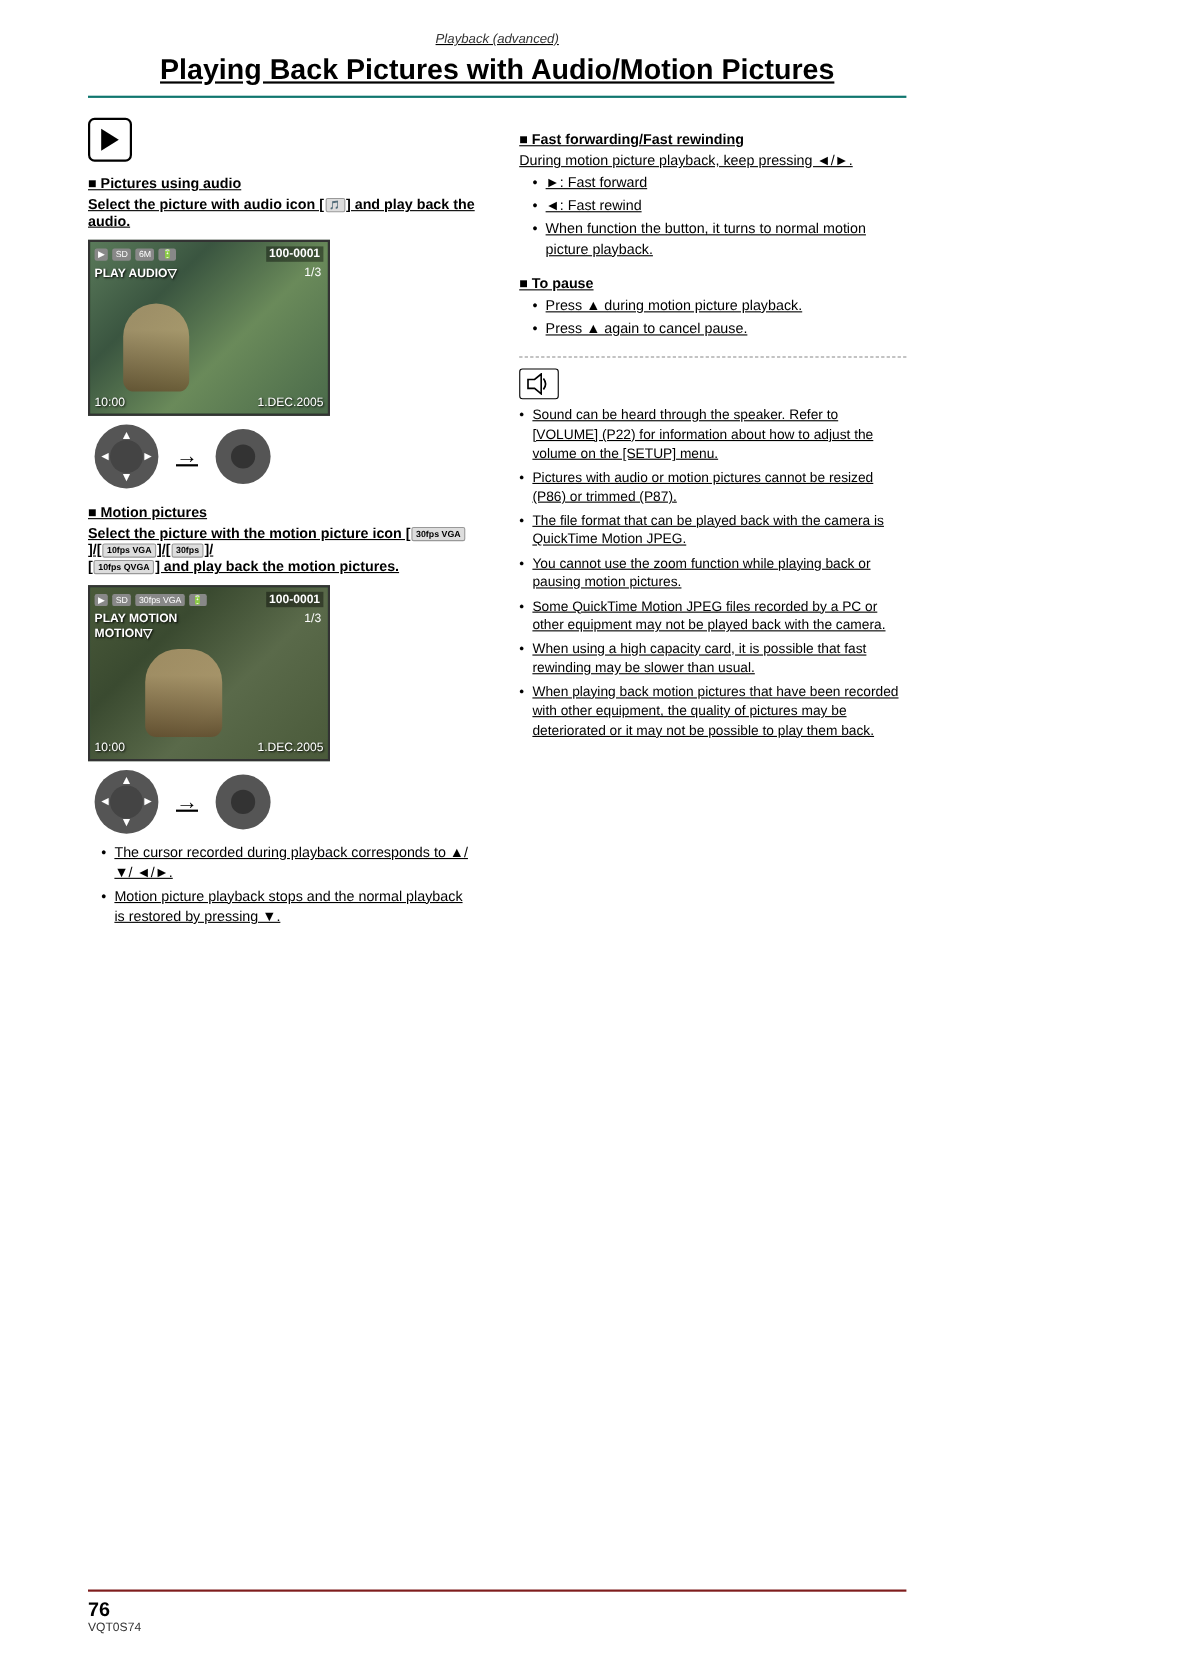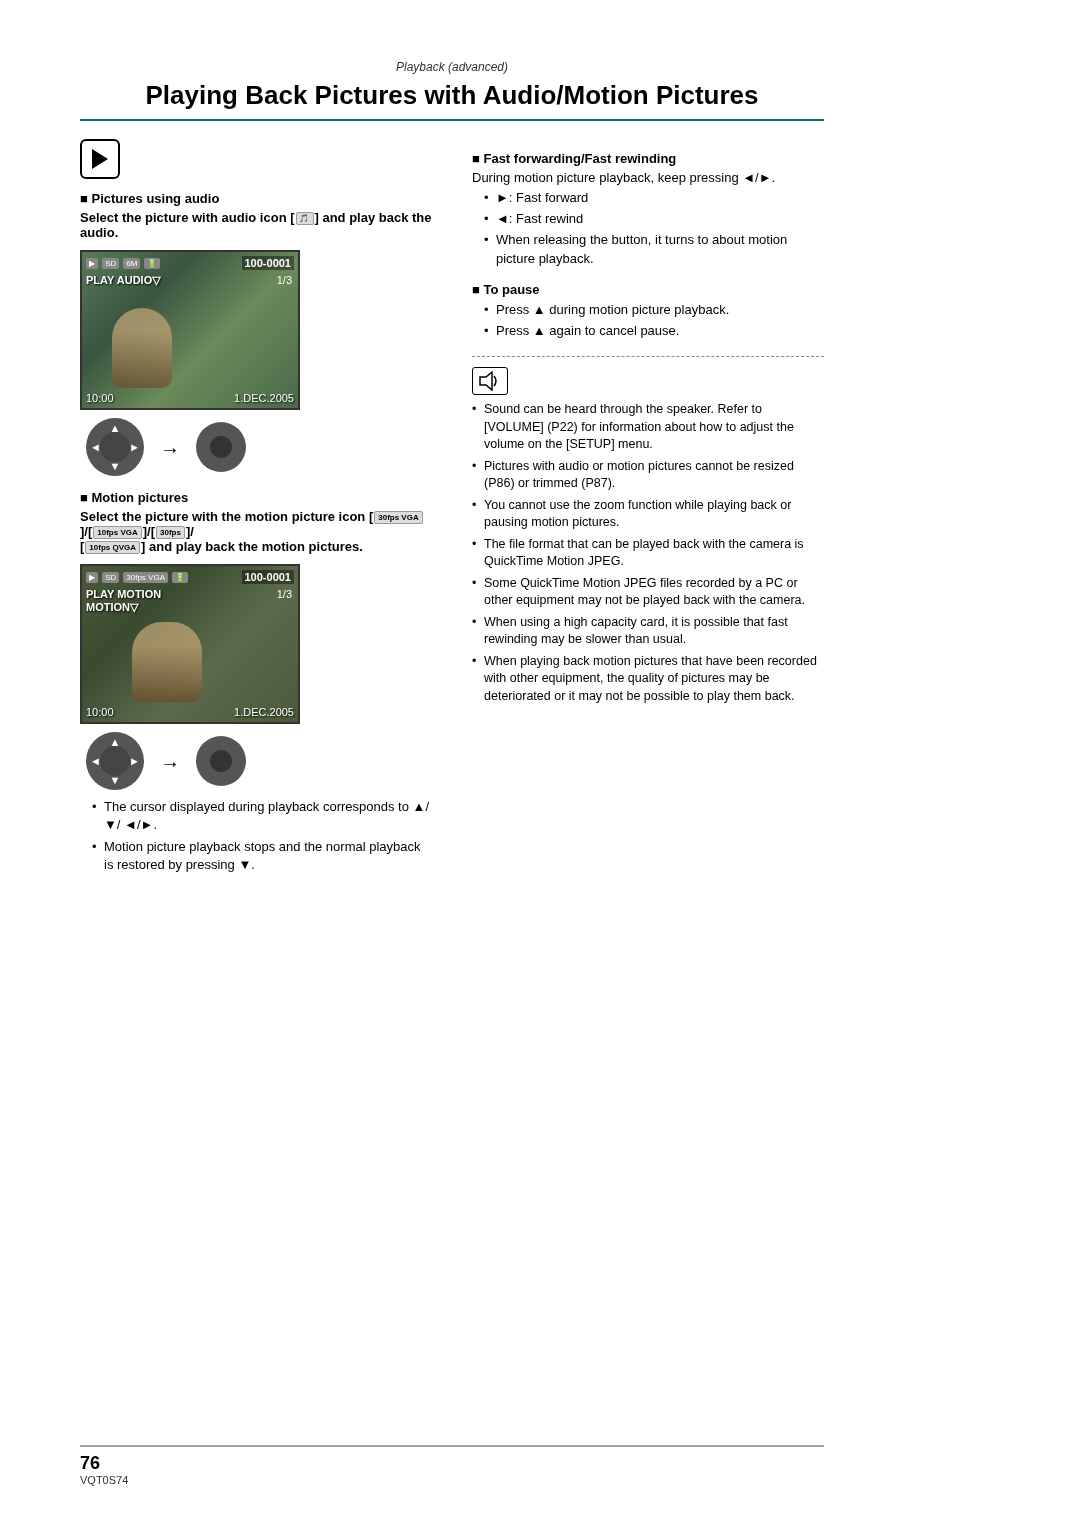--- a/index.html
+++ b/index.html
@@ -9,22 +9,23 @@
       font-size: 13px;
       color: #000;
       width: 1080px;
       min-height: 1526px;
       padding: 0;
     }
     .page {
       width: 904px;
       min-height: 1526px;
       background: #fff;
-      padding: 60px 80px 60px 80px;
-      position: relative;
+      padding: 28px 80px 60px 80px;
+      position: relative;
+      text-decoration: underline;
     }
     .page-subtitle {
       text-align: center;
       font-style: italic;
       font-size: 12px;
       color: #333;
       margin-bottom: 6px;
     }
     .page-title {
       font-size: 26px;
@@ -227,21 +228,21 @@
       vertical-align: middle;
       margin: 0 1px;
       font-weight: bold;
       white-space: nowrap;
     }
     .page-footer {
       position: absolute;
       bottom: 40px;
       left: 80px;
       right: 80px;
-      border-top: 2px solid #a3a3a3;
+      border-top: 2px solid #7f1d1d;
       padding-top: 6px;
       display: flex;
       justify-content: space-between;
       align-items: flex-start;
     }
     .page-number {
       font-size: 18px;
       font-weight: bold;
     }
     .model-number {
@@ -398,36 +399,36 @@
           </div>
           <span class="arrow-right">→</span>
           <div class="small-ctrl">
             <div class="small-ctrl-inner"></div>
           </div>
         </div>
       </div>
 
       <div style="margin-top: 8px;">
         <ul class="bullet-list">
-          <li>The cursor displayed during playback corresponds to ▲/▼/ ◄/►.</li>
+          <li>The cursor recorded during playback corresponds to ▲/▼/ ◄/►.</li>
           <li>Motion picture playback stops and the normal playback is restored by pressing ▼.</li>
         </ul>
       </div>
 
     </div>
 
     <div class="right-col">
 
       <div>
         <div class="section-header">■ Fast forwarding/Fast rewinding</div>
         <div style="margin-bottom: 4px;">During motion picture playback, keep pressing ◄/►.</div>
         <ul class="bullet-list">
           <li>►: Fast forward</li>
           <li>◄: Fast rewind</li>
-          <li>When releasing the button, it turns to about motion picture playback.</li>
+          <li>When function the button, it turns to normal motion picture playback.</li>
         </ul>
       </div>
 
       <div style="margin-top: 14px;">
         <div class="section-header">■ To pause</div>
         <ul class="bullet-list">
           <li>Press ▲ during motion picture playback.</li>
           <li>Press ▲ again to cancel pause.</li>
         </ul>
       </div>
@@ -437,22 +438,22 @@
           <div class="speaker-icon">
             <svg width="24" height="20" viewBox="0 0 24 20">
               <polygon points="2,6 8,6 14,1 14,19 8,14 2,14" fill="none" stroke="#000" stroke-width="1.5"></polygon>
               <path d="M16 5 Q20 10 16 15" fill="none" stroke="#000" stroke-width="1.5"></path>
             </svg>
           </div>
         </div>
         <div>
           <div class="sub-bullet">Sound can be heard through the speaker. Refer to [VOLUME] (P22) for information about how to adjust the volume on the [SETUP] menu.</div>
           <div class="sub-bullet">Pictures with audio or motion pictures cannot be resized (P86) or trimmed (P87).</div>
+          <div class="sub-bullet">The file format that can be played back with the camera is QuickTime Motion JPEG.</div>
           <div class="sub-bullet">You cannot use the zoom function while playing back or pausing motion pictures.</div>
-          <div class="sub-bullet">The file format that can be played back with the camera is QuickTime Motion JPEG.</div>
           <div class="sub-bullet">Some QuickTime Motion JPEG files recorded by a PC or other equipment may not be played back with the camera.</div>
           <div class="sub-bullet">When using a high capacity card, it is possible that fast rewinding may be slower than usual.</div>
           <div class="sub-bullet">When playing back motion pictures that have been recorded with other equipment, the quality of pictures may be deteriorated or it may not be possible to play them back.</div>
         </div>
       </div>
 
     </div>
   </div>
 
   <div class="page-footer">

